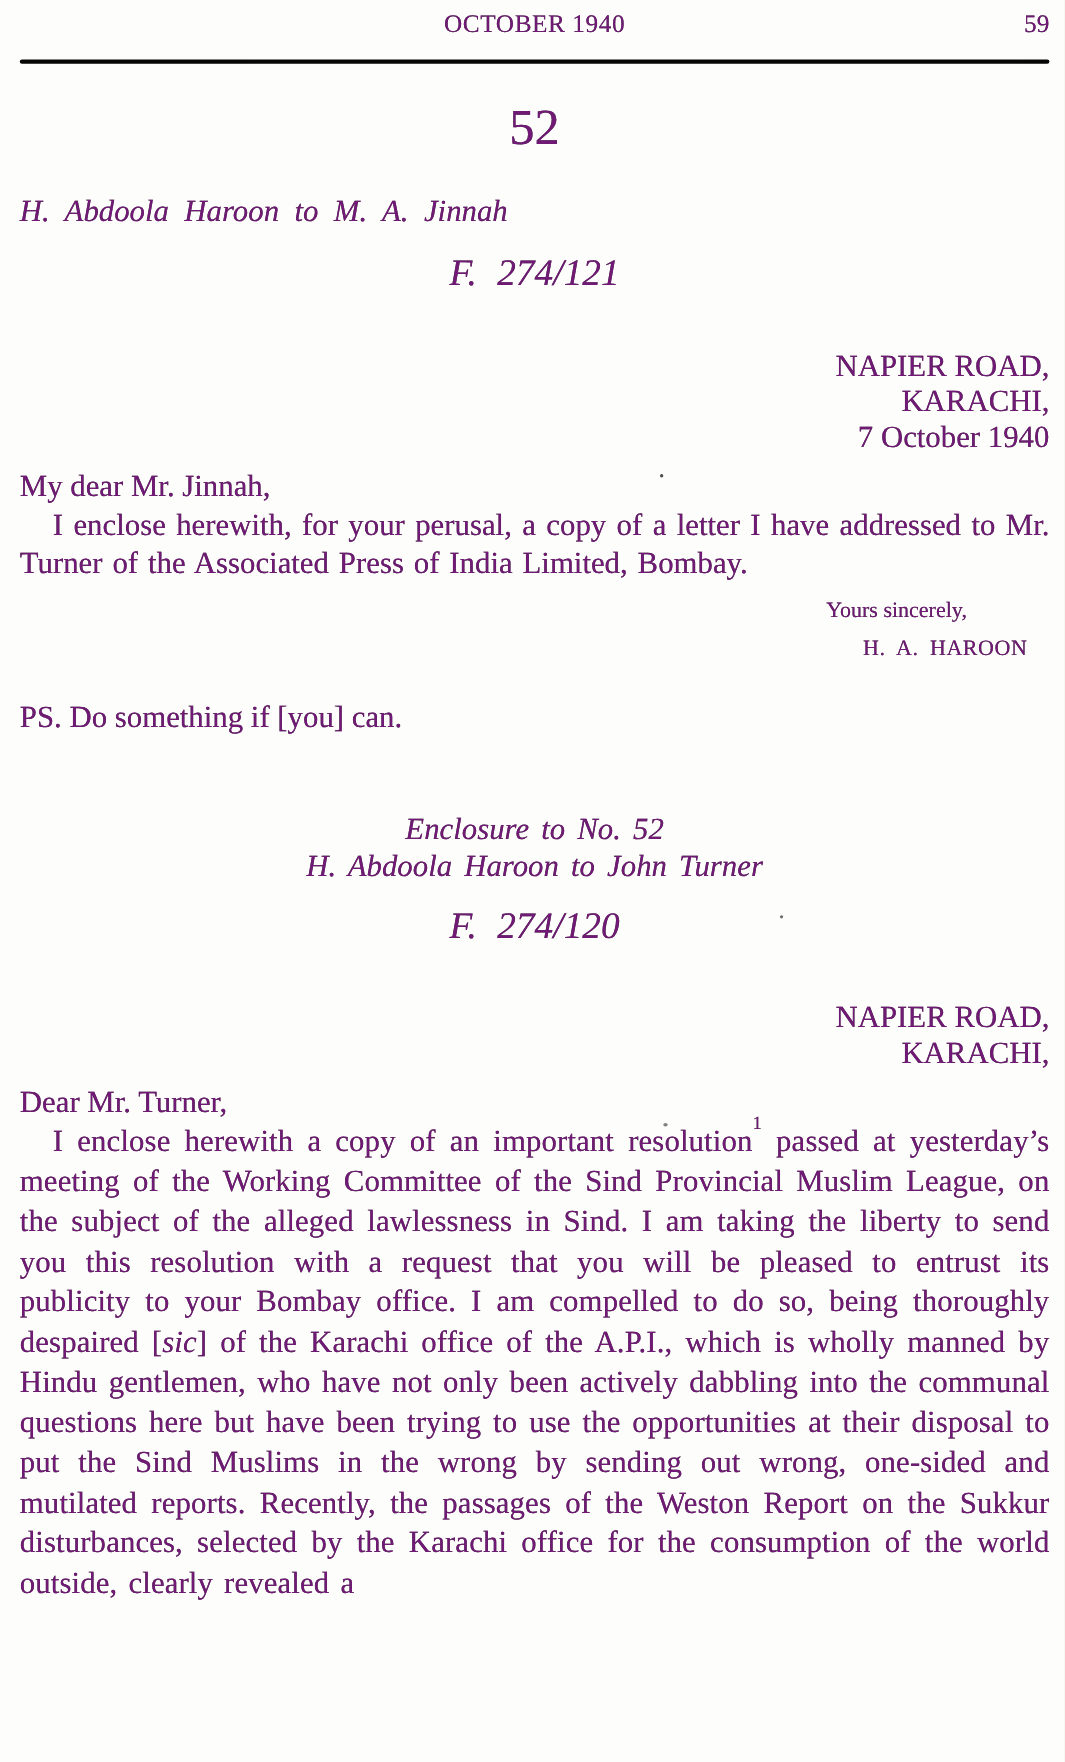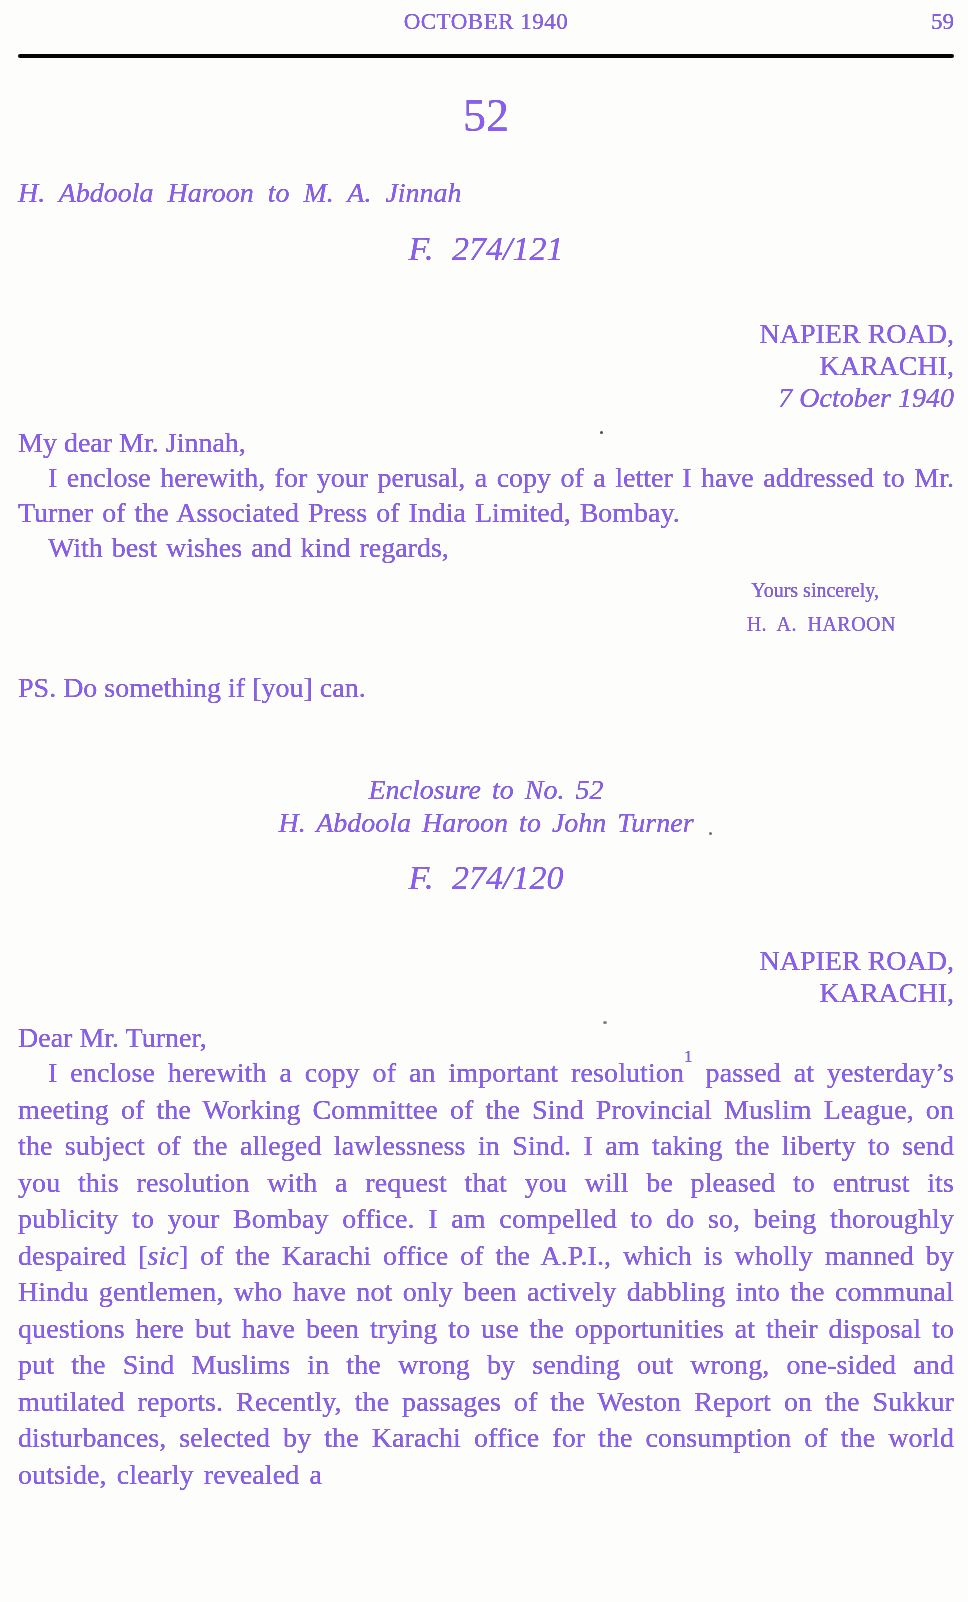--- a/index.html
+++ b/index.html
@@ -2,42 +2,42 @@
 <html><head>
 <meta charset="utf-8">
 <style>
   html,body{margin:0;padding:0;background:#e8e8e4;}
   .page{
     position:relative;
     width:968px;height:1602px;
     margin:0 auto;
     background:#fdfdfb;
     overflow:hidden;
-    color:#8b5cf6;
+    color:#701a75;
     font-family:"Liberation Serif","DejaVu Serif",serif;
     text-shadow:0 0 .6px rgba(0,0,0,.75);
     box-sizing:border-box;
     padding:10px 14px 0 18px;
   }
   .running-head{position:relative;height:26px;font-size:23px;line-height:24px;}
   .running-title{position:absolute;left:50%;transform:translateX(-50%);letter-spacing:.5px;}
   .page-number{position:absolute;right:0;top:0;}
   .rule{margin-top:18px;height:4px;background:#060606;border-radius:2px;}
   .doc-number{margin-top:34px;text-align:center;font-size:46px;line-height:48px;}
   .doc-title{margin-top:36px;font-style:italic;font-size:28px;line-height:34px;word-spacing:7px;}
   .file-ref{margin-top:22px;text-align:center;font-style:italic;font-size:34px;line-height:34px;word-spacing:10px;}
   .file-ref.second{}
   .address{margin-top:52px;text-align:right;font-size:28px;line-height:32px;}
   .address.second{margin-top:50px;}
-  .address .date{font-style:italic;}
+  .address .date{}
   .salutation{margin-top:12px;font-size:28px;line-height:34px;}
   .body-par{margin:0;font-size:28px;line-height:35px;text-align:justify;text-indent:30px;word-spacing:2px;}
   .signoff{margin-top:8px;text-align:right;font-size:20px;line-height:34px;}
   .closing{margin-right:75px;}
-  .signature{margin-right:58px;word-spacing:5px;letter-spacing:.5px;}
+  .signature{margin-right:20px;word-spacing:5px;letter-spacing:.5px;}
   .postscript{margin-top:30px;font-size:28px;line-height:34px;}
   .enclosure-title{margin-top:68px;text-align:center;font-style:italic;font-size:28px;line-height:33px;word-spacing:4px;}
   .body2{margin:0;font-size:28px;line-height:36.5px;text-align:justify;text-indent:30px;word-spacing:3px;letter-spacing:.1px;}
   .fn-sup{position:relative;top:-10px;font-size:17px;line-height:0;}
   .sic{font-style:italic;}
   .speckle{position:absolute;background:#4a4a46;border-radius:50%;}
   .sp1{left:600px;top:431px;width:3px;height:3px;}
   .sp2{left:709px;top:832px;width:3px;height:3px;opacity:.8;}
   .sp3{left:603px;top:1021px;width:4px;height:3px;opacity:.7;}
 </style>
@@ -61,21 +61,20 @@
 
   <div class="address">
     <div>NAPIER ROAD,</div>
     <div>KARACHI,</div>
     <div class="date">7 October 1940</div>
   </div>
 
   <div class="salutation">My dear Mr. Jinnah,</div>
 
   <p class="body-par">I enclose herewith, for your perusal, a copy of a letter I have addressed to Mr. Turner of the Associated Press of India Limited, Bombay.</p>
-  <p class="body-par">With best wishes and kind regards,</p>
 
   <div class="signoff">
     <div class="closing">Yours sincerely,</div>
     <div class="signature">H. A. HAROON</div>
   </div>
 
   <p class="postscript">PS. Do something if [you] can.</p>
 
   <div class="enclosure-title">
     <div>Enclosure to No. 52</div>

